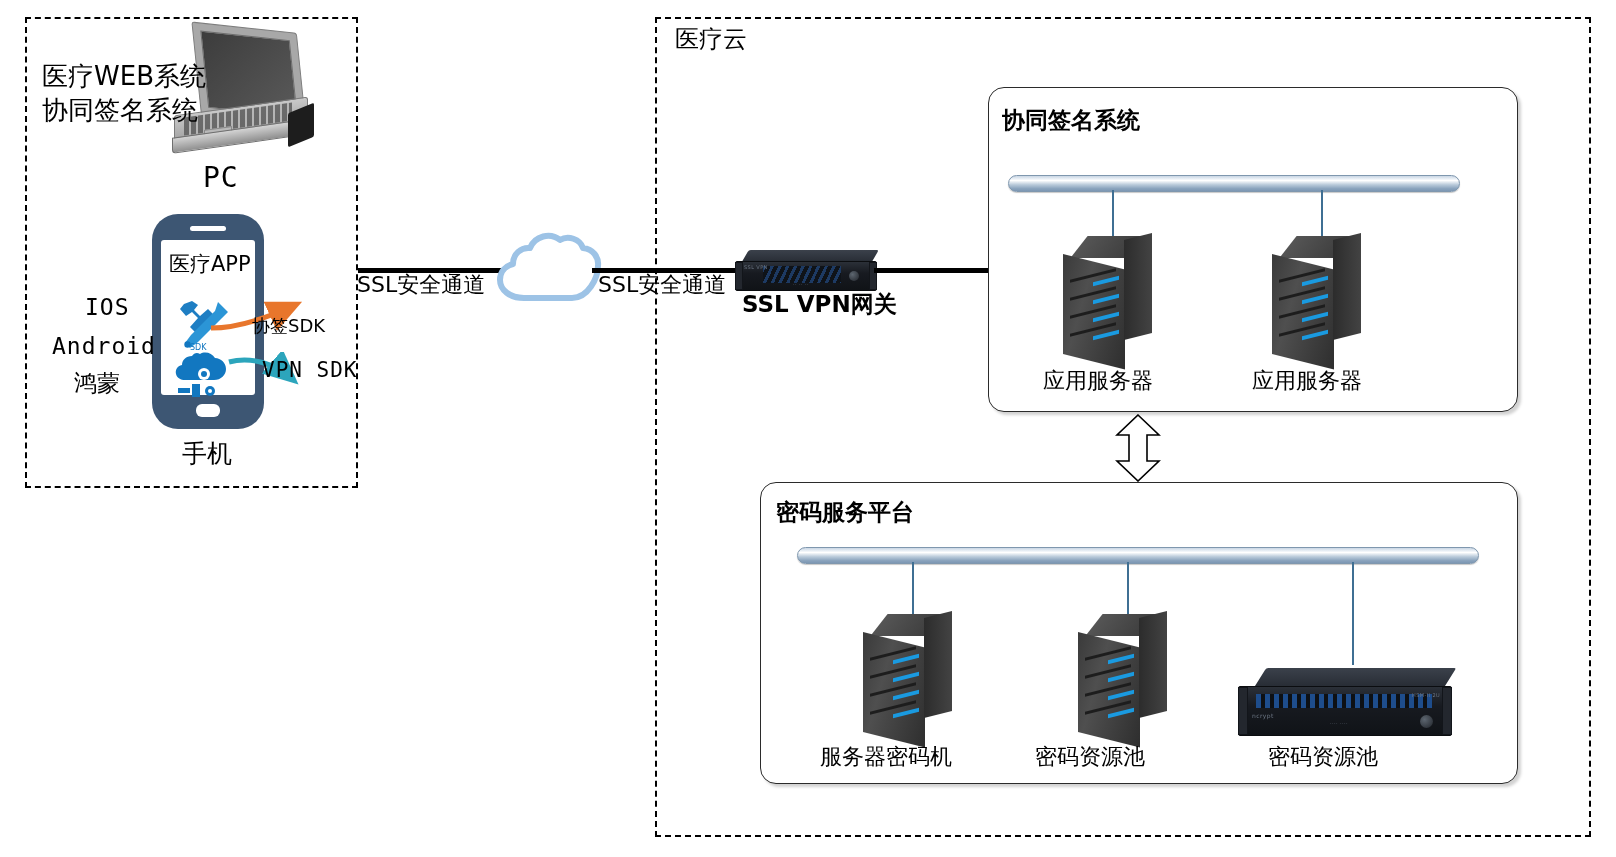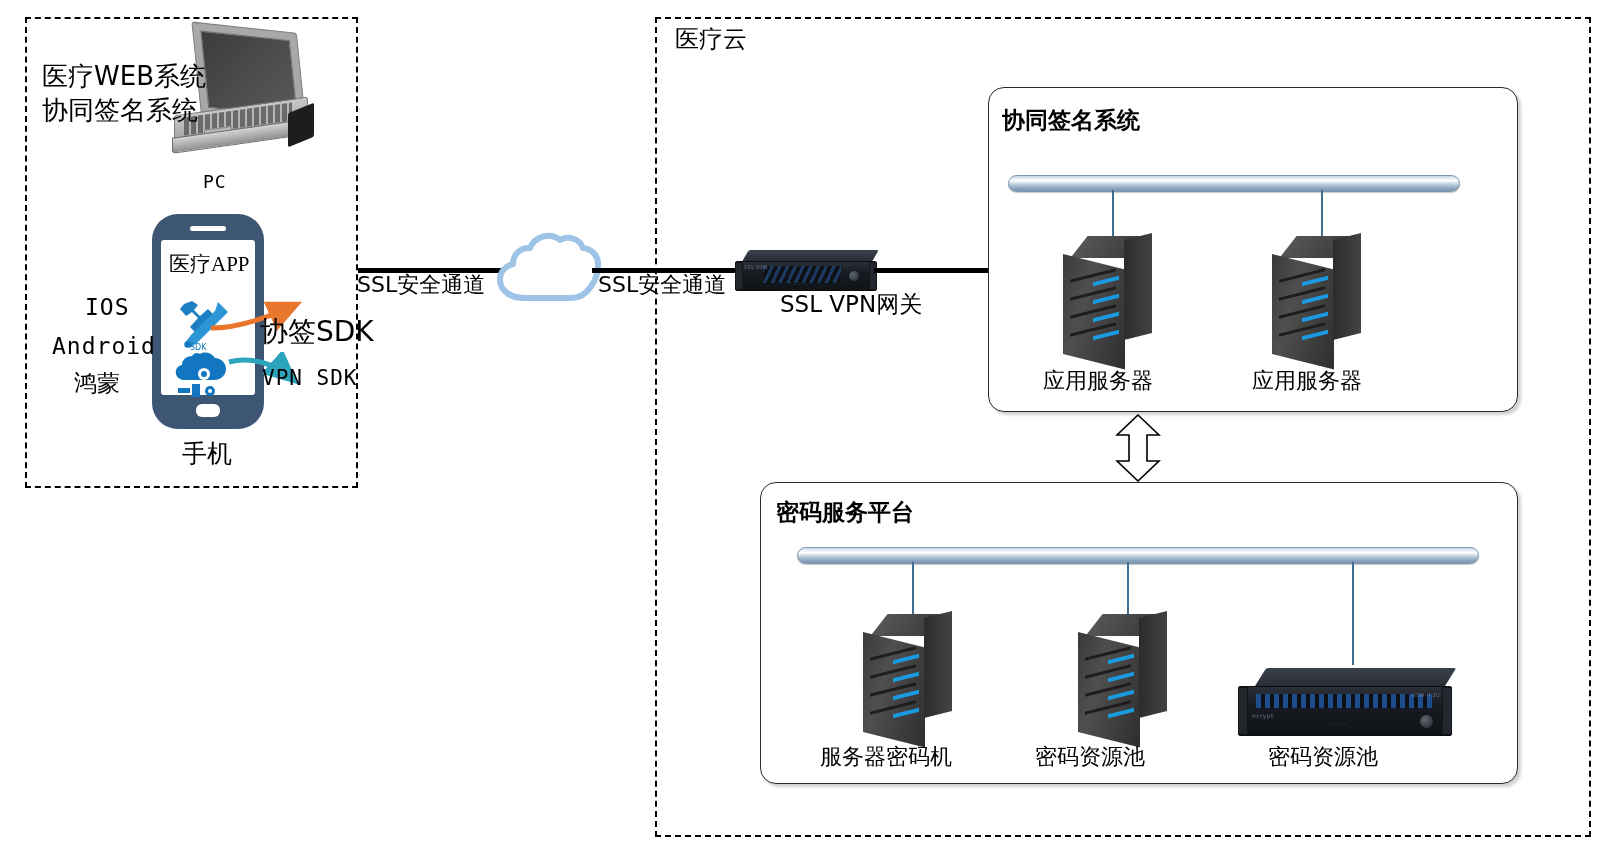--- a/index.html
+++ b/index.html
@@ -190,30 +190,30 @@
     <div class="abs" style="left:2px; top:100px; width:136px; height:14px;
          background:linear-gradient(to bottom,#d4d4d4,#8f8f8f);
          transform: skewY(-8deg); border:1px solid #6f6f6f; border-radius:0 0 4px 4px;"></div>
 
     <div class="abs" style="left:118px; top:80px; width:26px; height:34px;
          background:#1d1d1d; transform: skewY(-22deg); border-radius:2px;"></div>
   </div>
 
   <div class="abs label label-cn" style="left:42px; top:62px; font-size:26px;">医疗WEB系统</div>
   <div class="abs label label-cn" style="left:42px; top:96px; font-size:26px;">协同签名系统</div>
-  <div class="abs label mono-ish" style="left:203px; top:172px; font-size:18px;">PC</div>
+  <div class="abs label mono-ish" style="left:203px; top:162px; font-size:28px;">PC</div>
 
   <div class="abs" style="left:152px; top:214px; width:112px; height:215px;">
     <div class="phone-body" style="left:0; top:0; width:112px; height:215px;"></div>
     <div class="phone-speaker" style="left:38px; top:12px; width:36px; height:5px;"></div>
     <div class="phone-screen" style="left:9px; top:26px; width:94px; height:155px;"></div>
     <div class="phone-home" style="left:44px; top:190px; width:24px; height:13px;"></div>
   </div>
 
-  <div class="abs label label-cn" style="left:169px; top:252px; font-size:21px;font-family:Liberation Serif, serif;">医疗APP</div>
+  <div class="abs label label-cn" style="left:169px; top:252px; font-size:21px;">医疗APP</div>
 
   <svg class="abs" style="left:176px; top:300px;" width="58" height="52" viewBox="0 0 58 52">
     <g fill="#1277c0">
       <path d="M8 4 L4 9 L10 16 L16 12 L22 18 L14 27 L20 33 L38 15 L32 9 L24 16 L18 10 L22 5 L16 1 Z" opacity="0.95"></path>
       <path d="M42 2 L52 12 L46 18 L22 42 L14 48 L9 43 L15 35 L39 11 Z" fill="#2b95d6"></path>
       <circle cx="11.5" cy="44.5" r="3.2" fill="#1277c0"></circle>
     </g>
     <text x="14" y="50" font-size="8" fill="#1277c0" font-family="DejaVu Sans, sans-serif">SDK</text>
   </svg>
 
@@ -241,22 +241,22 @@
 
   <svg class="abs" style="left:225px; top:352px;" width="96" height="42" viewBox="0 0 96 42">
     <defs>
       <marker id="arrTeal" markerWidth="7" markerHeight="7" refX="5" refY="3.2" orient="auto">
           <path d="M0,0 L7,3.2 L0,6.4 Z" fill="#2CA5BC"></path>
         </marker>
     </defs>
     <path d="M4 10 C26 4 50 12 66 26" stroke="#2CA5BC" stroke-width="5" fill="none" marker-end="url(#arrTeal)"></path>
   </svg>
 
-  <div class="abs label label-cn" style="left:260px; top:316px; font-size:28px;">协签SDK</div>
-  <div class="abs label mono-ish" style="left:262px; top:366px; font-size:21px;">VPN SDK</div>
+  <div class="abs label label-cn" style="left:252px; top:316px; font-size:18px;">协签SDK</div>
+  <div class="abs label mono-ish" style="left:262px; top:358px; font-size:21px;">VPN SDK</div>
 
   <div class="abs label mono-ish" style="left:85px; top:294px; font-size:23px;">IOS</div>
   <div class="abs label mono-ish" style="left:52px; top:333px; font-size:23px;">Android</div>
   <div class="abs label label-cn" style="left:74px; top:370px; font-size:23px;">鸿蒙</div>
   <div class="abs label label-cn" style="left:182px; top:440px; font-size:25px;">手机</div>
 
   <div class="abs hline" style="left:358px; top:268px; width:145px; height:5px;"></div>
 
   <svg class="abs" style="left:494px; top:228px;" width="108" height="78" viewBox="0 0 108 78">
     <path d="M30 70 C16 70 6 62 6 52 C6 44 11 38 19 36 C19 26 27 19 36 20
@@ -274,21 +274,21 @@
          transform: skewX(-30deg);"></div>
     <div class="rack" style="left:0px; top:11px; width:140px; height:28px;"></div>
     <div class="rack-stripe" style="left:28px; top:16px; width:78px; height:17px;"></div>
     <div class="rack-ear" style="left:0px; top:12px; width:6px; height:26px;"></div>
     <div class="rack-ear" style="left:134px; top:12px; width:6px; height:26px;"></div>
     <div class="rack-knob" style="left:114px; top:21px; width:10px; height:10px;"></div>
     <div class="rack-txt" style="left:9px; top:14px;">SSL VPN</div>
     <div class="rack-txt" style="left:58px; top:31px;">·· ·· ··</div>
   </div>
 
-  <div class="abs label label-cn" style="left:780px; top:291px; font-size:23px;">SSL VPN网关</div>
+  <div class="abs label label-cn" style="left:742px; top:291px; font-size:23px;font-weight:bold;">SSL VPN网关</div>
 
   <div class="abs hline" style="left:874px; top:268px; width:117px; height:5px;"></div>
 
   <div class="abs panel" style="left:988px; top:87px; width:530px; height:325px;"></div>
 
   <div class="abs label label-cn panel-title" style="left:1002px; top:107px; font-size:23px;">协同签名系统</div>
 
   <div class="abs busbar" style="left:1008px; top:175px; width:450px; height:15px;"></div>
 
   <div class="abs vline-blue" style="left:1112px; top:190px; height:56px;"></div>

